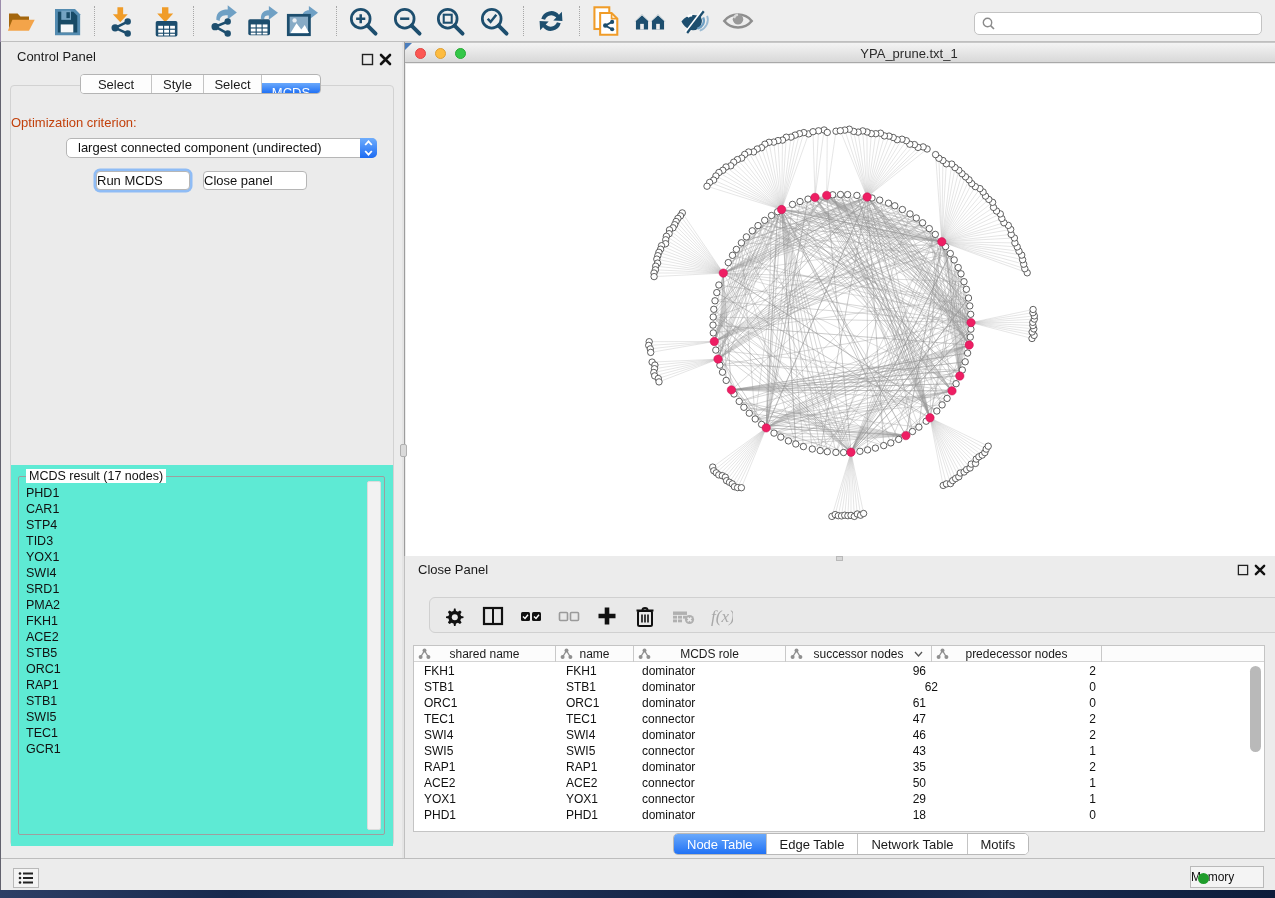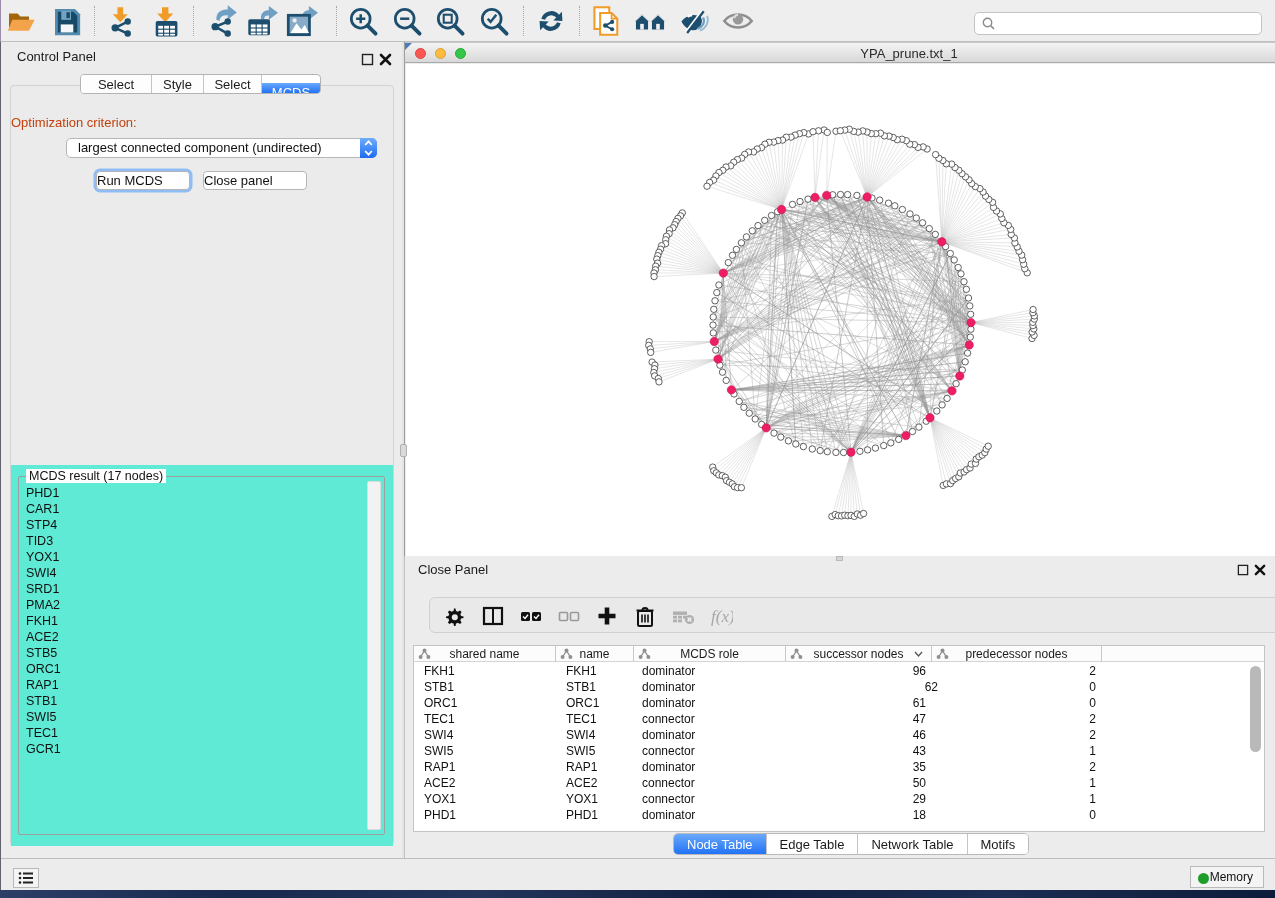--- a/index.html
+++ b/index.html
@@ -86,21 +86,21 @@
 #ttabs .tab:last-child { border-right:none; }
 #ttabs .tab.sel { background:linear-gradient(#6aa9fb,#2172f5); color:#fff; }
 
 
 #statusbar { position:absolute; left:0; top:858px; width:1275px; height:32px;
   background:#ececec; border-top:1px solid #bdbdbd; }
 #listbtn { position:absolute; left:13px; top:9px; width:26px; height:20px;
   background:#f4f4f4; border:1px solid #b9b9b9; }
 #membtn { position:absolute; left:1190px; top:7px; width:74px; height:22px;
   background:#f4f4f4; border:1px solid #b9b9b9; font-size:12px; color:#111;
-  line-height:20px; text-align:right; padding-right:10px; }
+  line-height:20px; padding-right:10px; }
 #membtn .dot { position:absolute; left:7px; top:5.5px; width:11px; height:11px;
   border-radius:50%; background:#1f9d2b; }
 
 #wallpaper { position:absolute; left:0; top:890px; width:1275px; height:8px;
   background:linear-gradient(90deg,#2e3f66 0%,#17294d 18%,#223459 38%,#101f40 58%,#1b2d52 78%,#0d1c3a 100%); }
 #ledge { position:absolute; left:0; top:42px; width:1px; height:848px; background:#62626e; }
 #ledgetop { position:absolute; left:0; top:0; width:1px; height:42px; background:#9b8cab; }
 #vdiv { position:absolute; left:402px; top:42px; width:2px; height:816px; background:#e4e4e4; }
 #vdivhandle { position:absolute; left:400px; top:444px; width:7px; height:13px;
   background:#dadada; border:1px solid #b0b0b0; border-radius:2px; }

